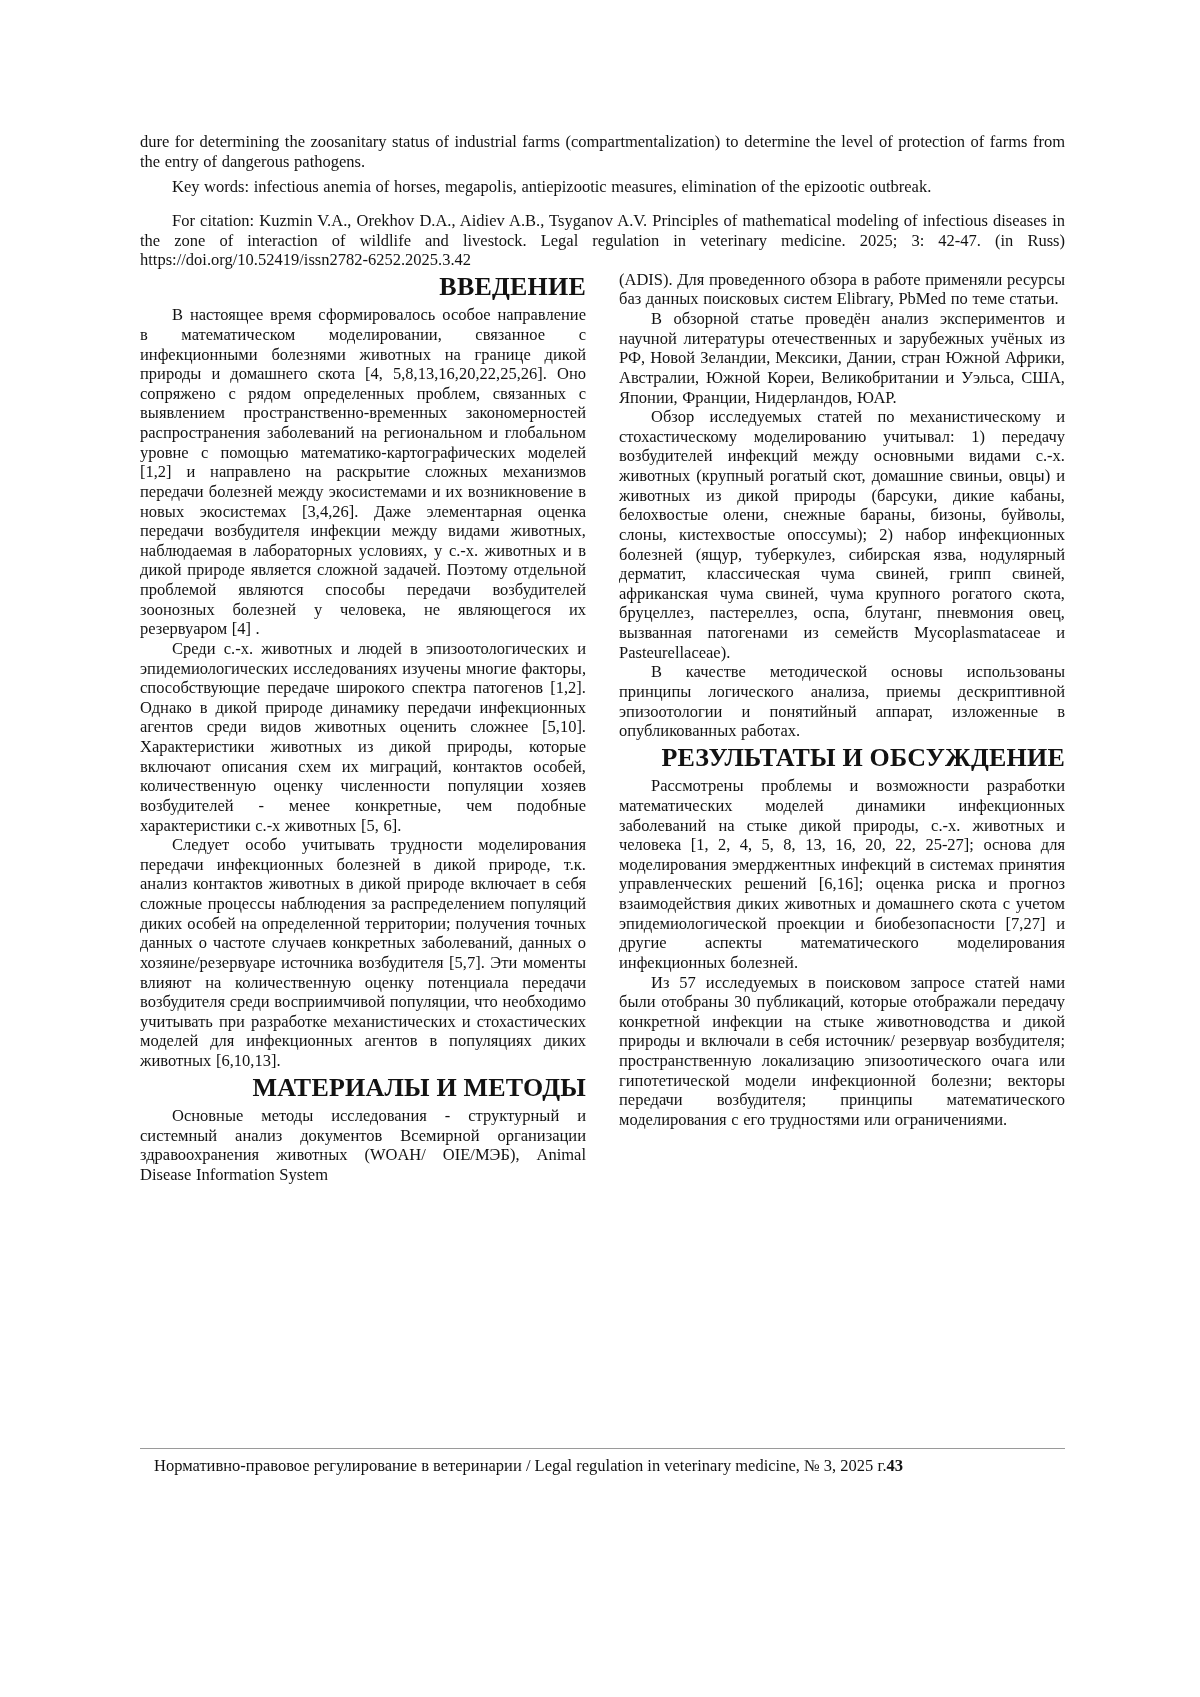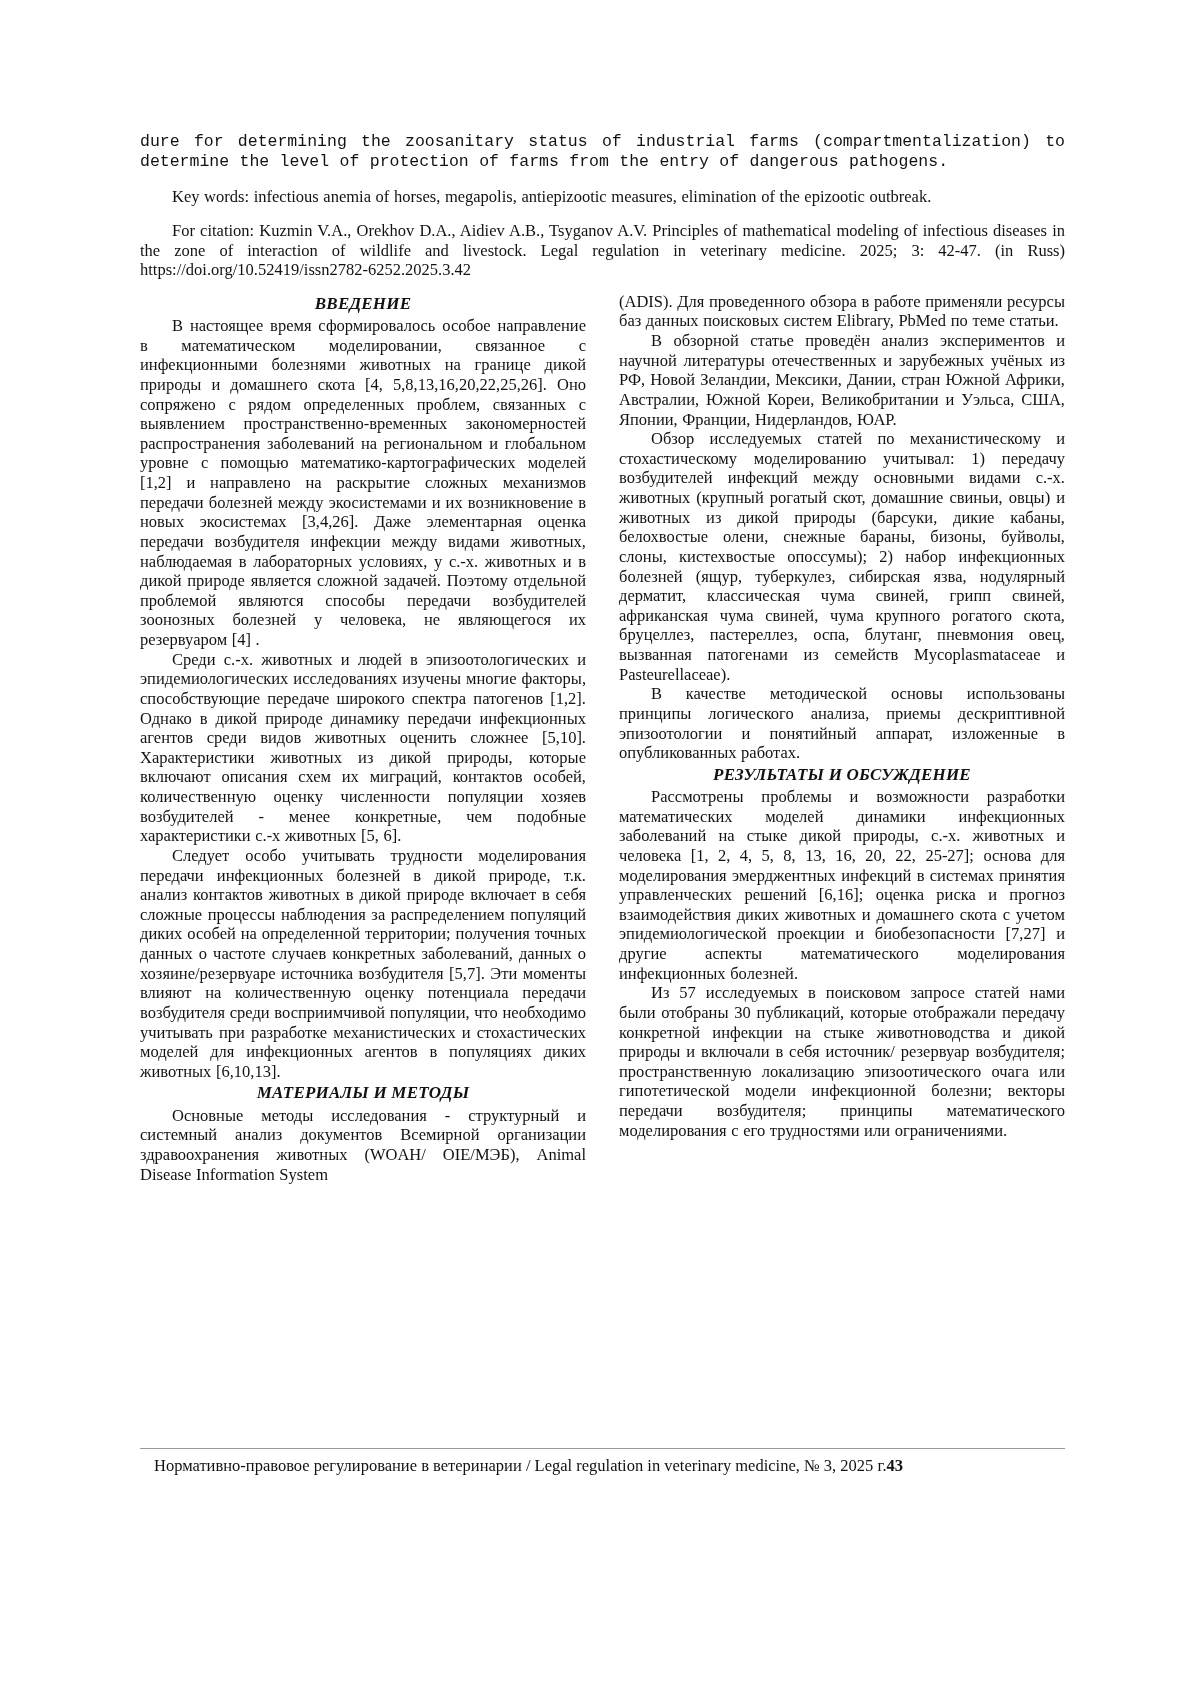--- a/index.html
+++ b/index.html
@@ -19,37 +19,36 @@
     background:#ffffff;
   }
   .body-text {
     font-size:16.5px;
     line-height:1.19;
     text-align:justify;
     word-spacing:0.5px;
   }
   .indented { text-indent:32px; }
   .bold { font-weight:normal; }
-  .continuation { margin-bottom:16px;font-family:Liberation Mono, monospace; }
+  .continuation { margin-bottom:6px; }
   .keywords { margin-bottom:14px; }
-  .citation { margin-bottom:12px; }
+  .citation { }
   .doi { color:#121212; text-decoration:none; }
   .columns {
     display:flex;
     gap:33px;
     align-items:flex-start;
   }
   .col { width:446px; flex:0 0 446px; }
   .section-heading {
     font-family:"Liberation Serif", serif;
-    font-size:17px;
+    font-size:26px;
     font-weight:bold;
-    font-style:italic;
     line-height:1.25;
-    text-align:center;
+    text-align:right;
     margin:1px 0 2px 0;
     letter-spacing:0.2px;
   }
   .footer {
     position:absolute;
     left:140px; top:1448px;
     width:925px;
     border-top:1px solid #9a9a9a;
     padding:7px 0 0 14px;
     display:flex;

